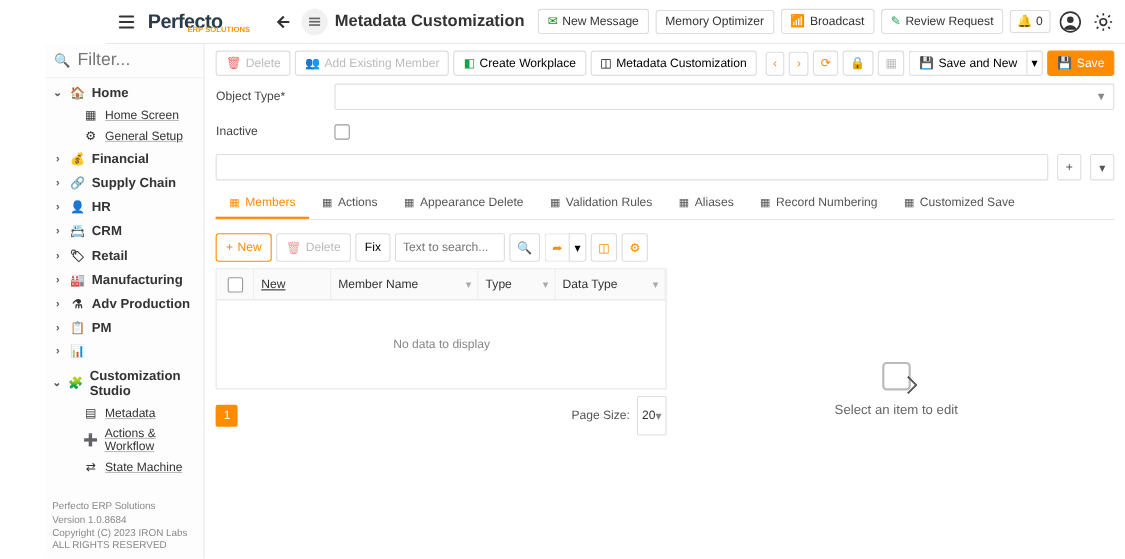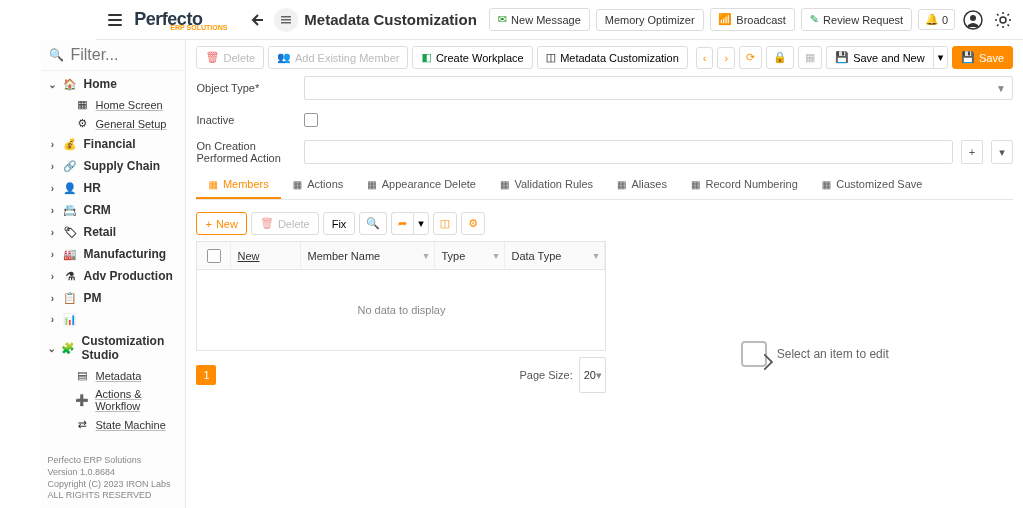--- a/index.html
+++ b/index.html
@@ -72,21 +72,21 @@
 .gh.c2{flex:1}
 .gh.c3{width:70px}
 .gh.c4{width:100px}
 .filter-ic{margin-left:auto;color:#aaa;font-size:10px}
 .grid-body{height:80px; display:flex; align-items:center; justify-content:center; color:#888; font-size:11px;}
 .pager{display:flex; align-items:center; padding:6px 0; gap:6px;}
 .pager .pg{background:#ff8c00;color:#fff;width:20px;height:20px;display:flex;align-items:center;justify-content:center;border-radius:2px;font-size:11px}
 .pager .lbl{margin-left:auto;font-size:11px;color:#555}
 .pager .sel{border:1px solid #ddd;height:22px;border-radius:2px;padding:17px 4px;display:flex;align-items:center;gap:0;font-size:11px}
 
-.placeholder-box{display:flex;flex-direction:row;align-items:center;gap:10px}
+.placeholder-box{display:flex;flex-direction:column;align-items:center;gap:10px}
 .placeholder-box .sq{width:26px;height:26px;border:2px solid #bbb;border-radius:4px;position:relative}
 .placeholder-box .sq::after{content:"";position:absolute;right:-3px;bottom:-3px;width:10px;height:10px;border-right:2px solid #555;border-bottom:2px solid #555;transform:rotate(-45deg) translate(2px,2px);border-radius:0 0 2px 0}
 
 svg{display:block}
 </style>
 </head>
 <body>
 
 <div class="root">
   <div class="topbar">
@@ -291,21 +291,20 @@
             <div class="combo">
               <span class="caret">▼</span>
             </div>
           </div>
       </div>
       <div class="form-row">
         <div class="form-label">Inactive</div>
         <div class="chk"></div>
       </div>
       <div class="form-row">
-        <div class="form-label">On Creation Performed Action</div>
         <div class="form-input">
             <div class="combo"></div>
           </div>
         <button class="mini-btn">+</button>
         <button class="mini-btn">▾</button>
       </div>
 
       <div class="tabs" id="tabs">
           <div class="tab active">
             <span class="ti">▦</span>
@@ -344,20 +343,21 @@
                 <span>+</span>
                 <span>New</span>
               </button>
             <button class="tb-btn disabled">
                 <span style="color:#e99">🗑</span>
                 <span>Delete</span>
               </button>
             <button class="tb-btn">
                 <span>Fix</span>
               </button>
+            <input placeholder="Text to search..." style="">
             <button class="tb-btn icon-only orange">🔍</button>
             <div class="tb-split">
               <button class="tb-btn icon-only orange">➦</button>
               <button class="tb-btn icon-only">▾</button>
             </div>
             <button class="tb-btn icon-only orange">◫</button>
             <button class="tb-btn icon-only orange">⚙</button>
           </div>
           <div class="grid">
             <div class="grid-header">

